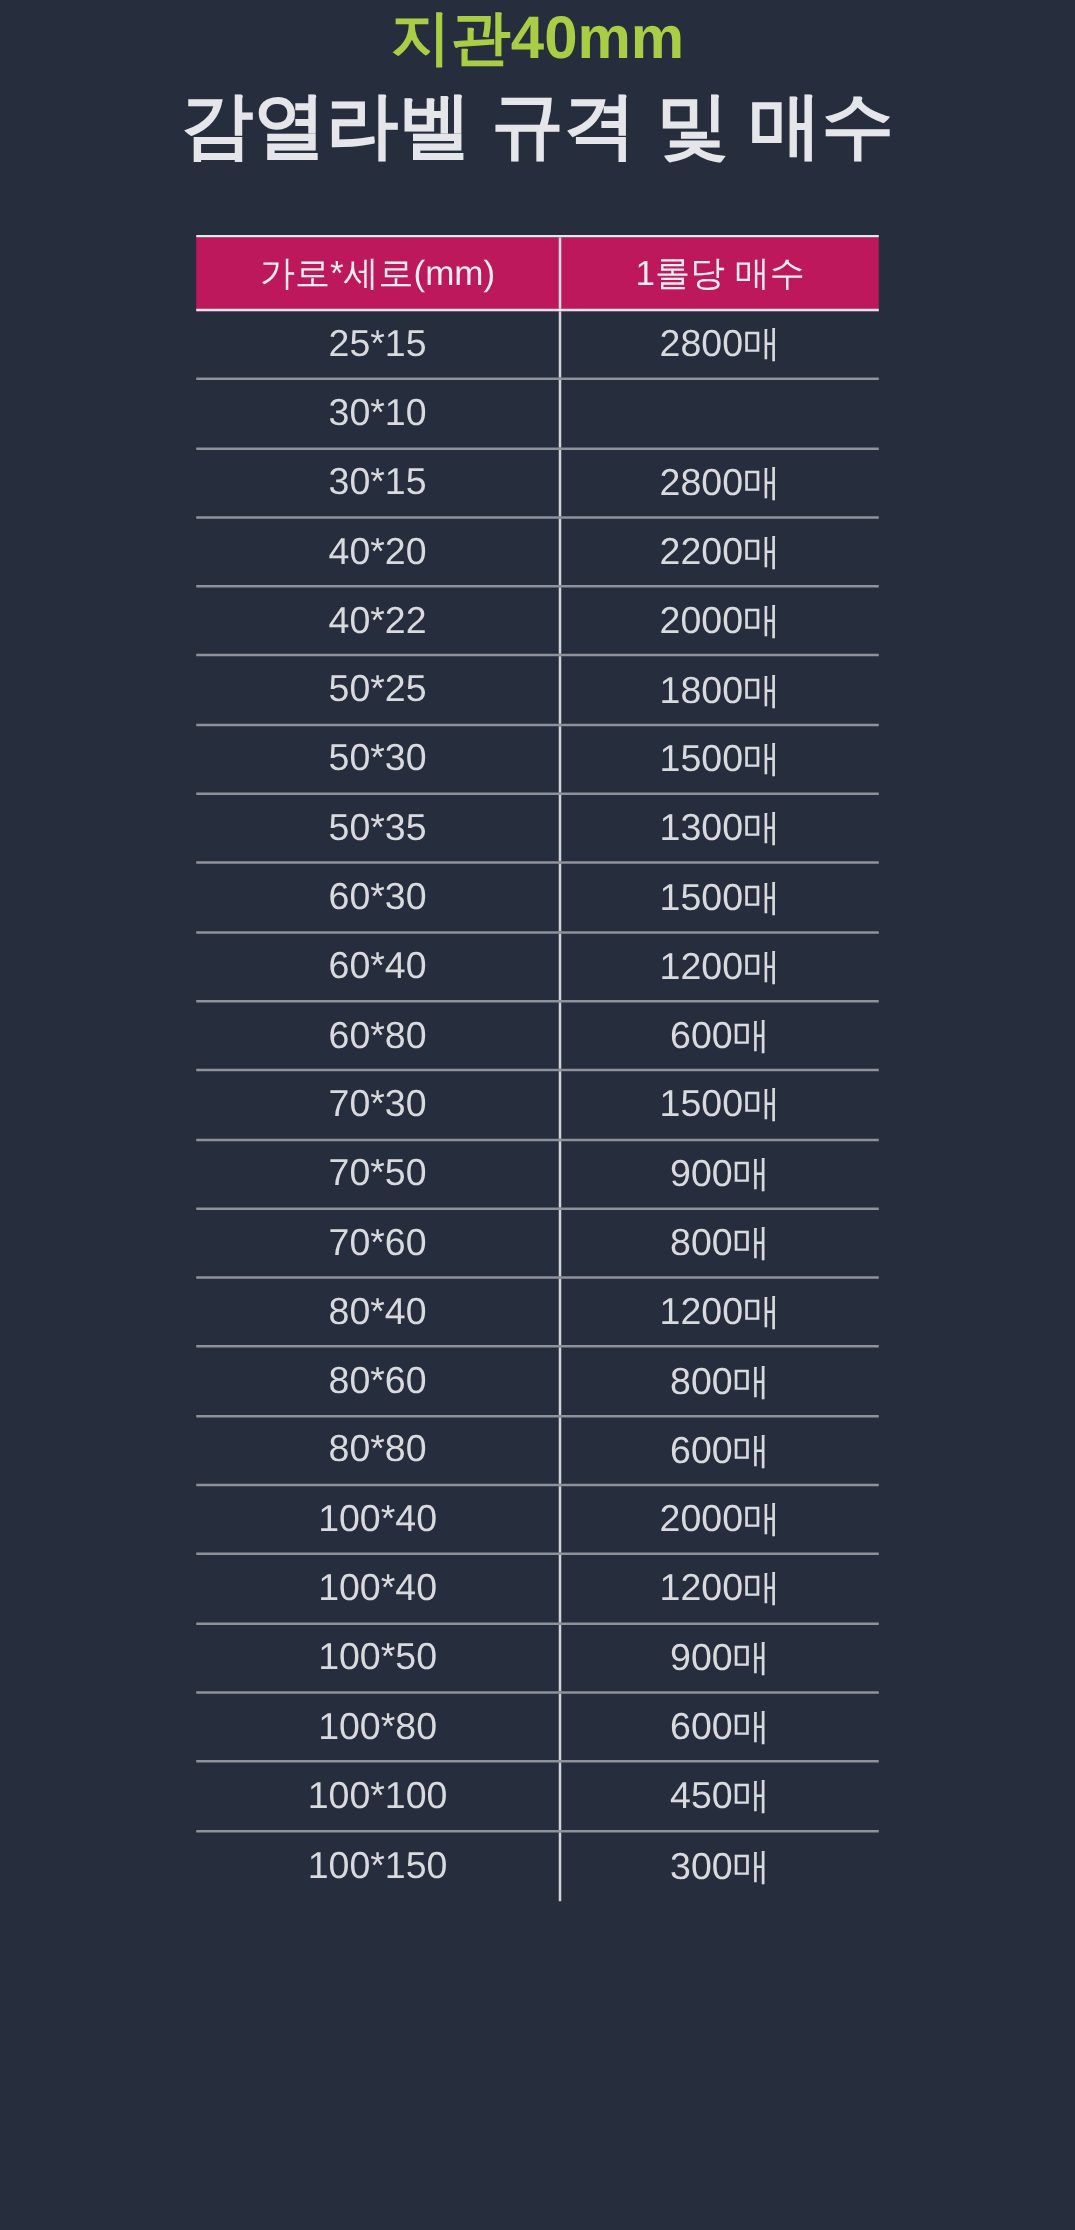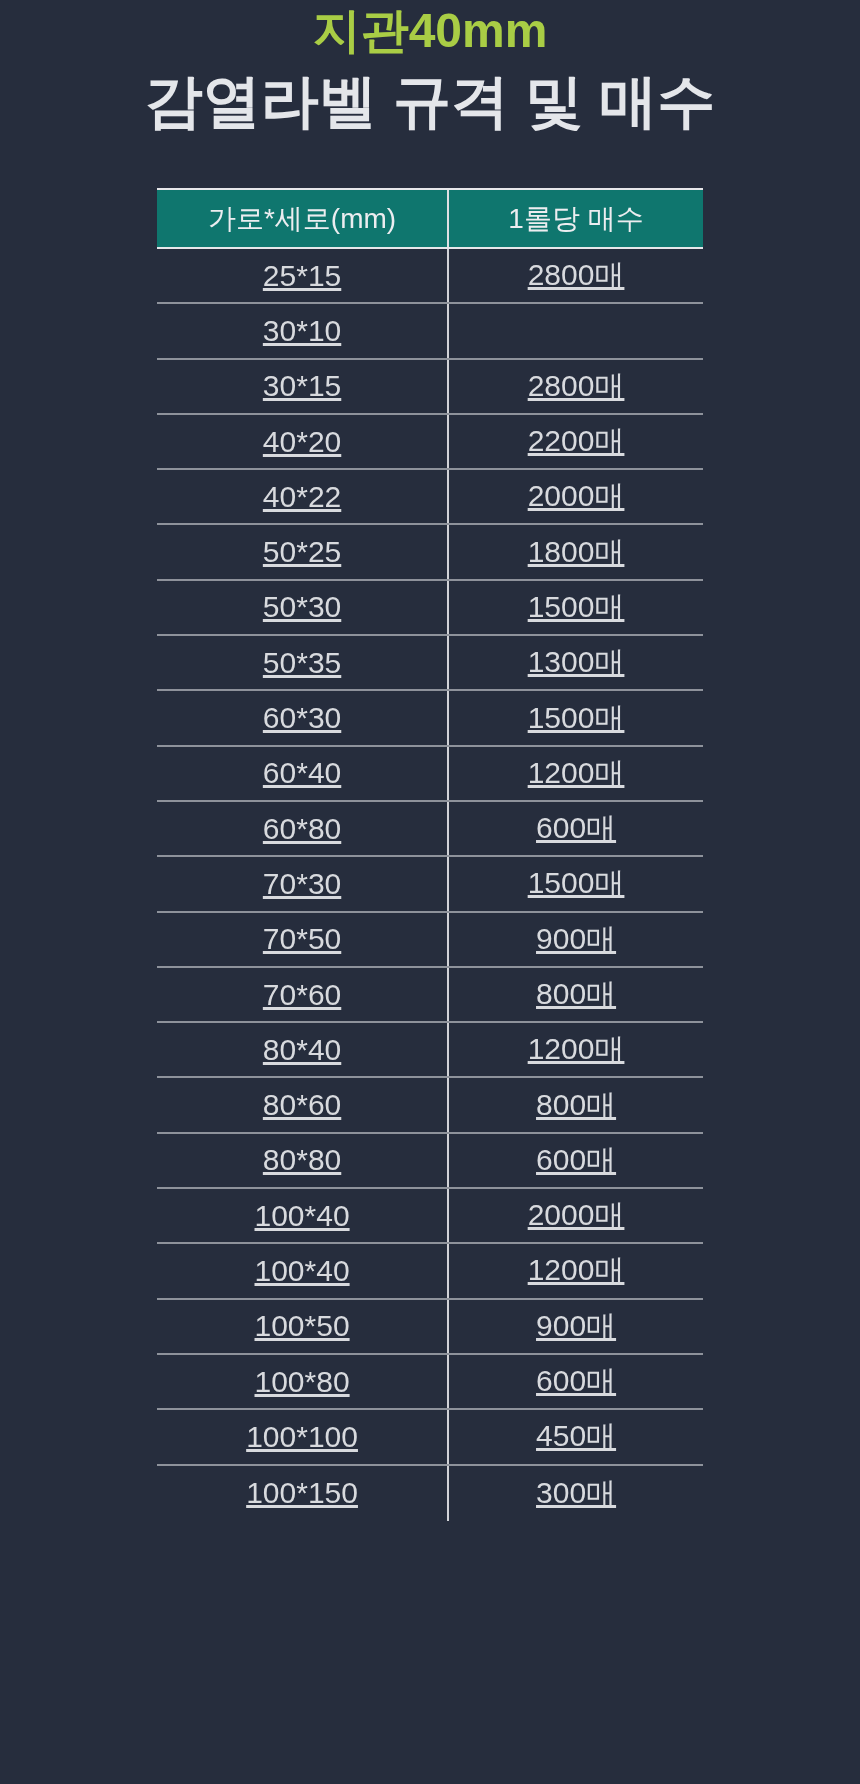--- a/index.html
+++ b/index.html
@@ -35,21 +35,21 @@
   }
   .spec-table {
     width: 546px;
     margin: 48px auto 0 auto;
     border-top: 2px solid #e6e7ea;
   }
   .header-row {
     display: flex;
     height: 59px;
     box-sizing: border-box;
-    background: #0f766e;
+    background: #be185d;
     border-bottom: 2px solid #e6e7ea;
   }
   .header-row .cell {
     font-size: 28px;
     color: #ecedf0;
     font-weight: 400;
   }
   .header-row .cell.size {
     border-right: 2px solid #dfe0e4;
   }
@@ -67,21 +67,20 @@
     box-sizing: border-box;
     border-bottom: 2px solid #8e929b;
   }
   .row:last-child {
     border-bottom: none;
   }
   .row .cell {
     font-size: 30px;
     color: #d8dade;
     font-weight: 400;
-    text-decoration: underline;
   }
   .row .cell.size {
     border-right: 2px solid #d2d3d8;
   }
 </style>
 </head>
 <body>
 
 <div class="poster">
 

